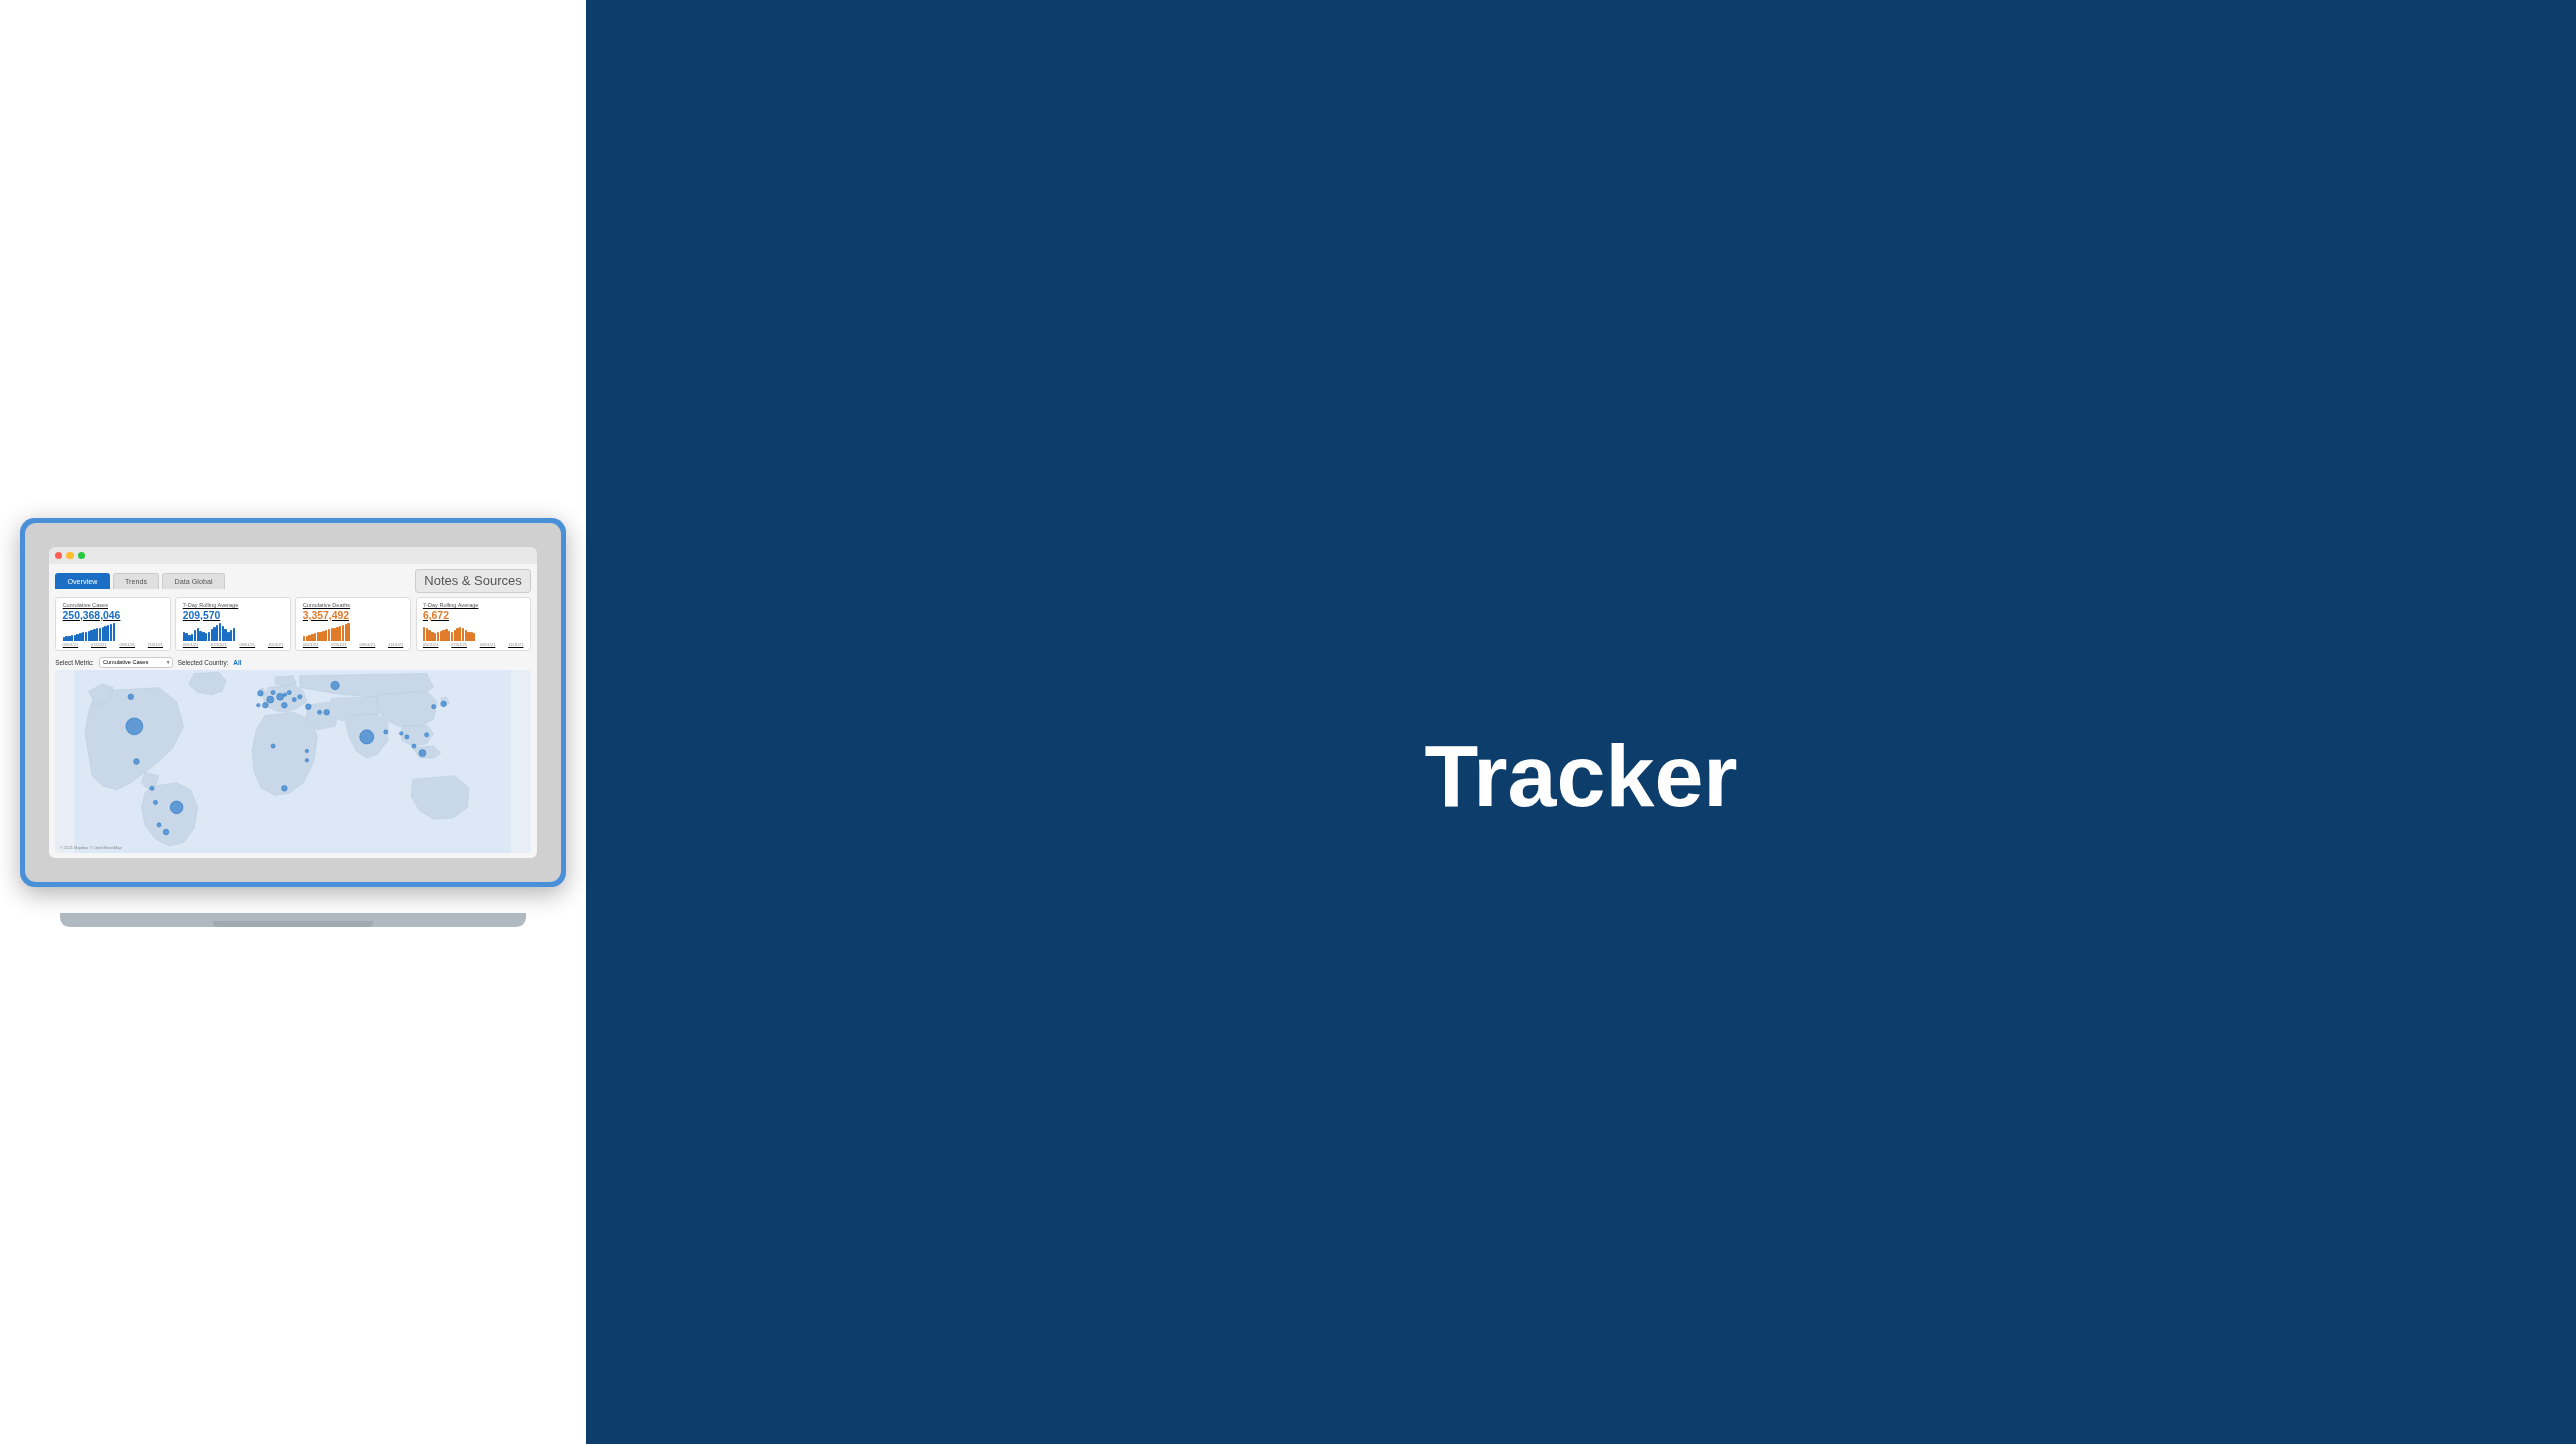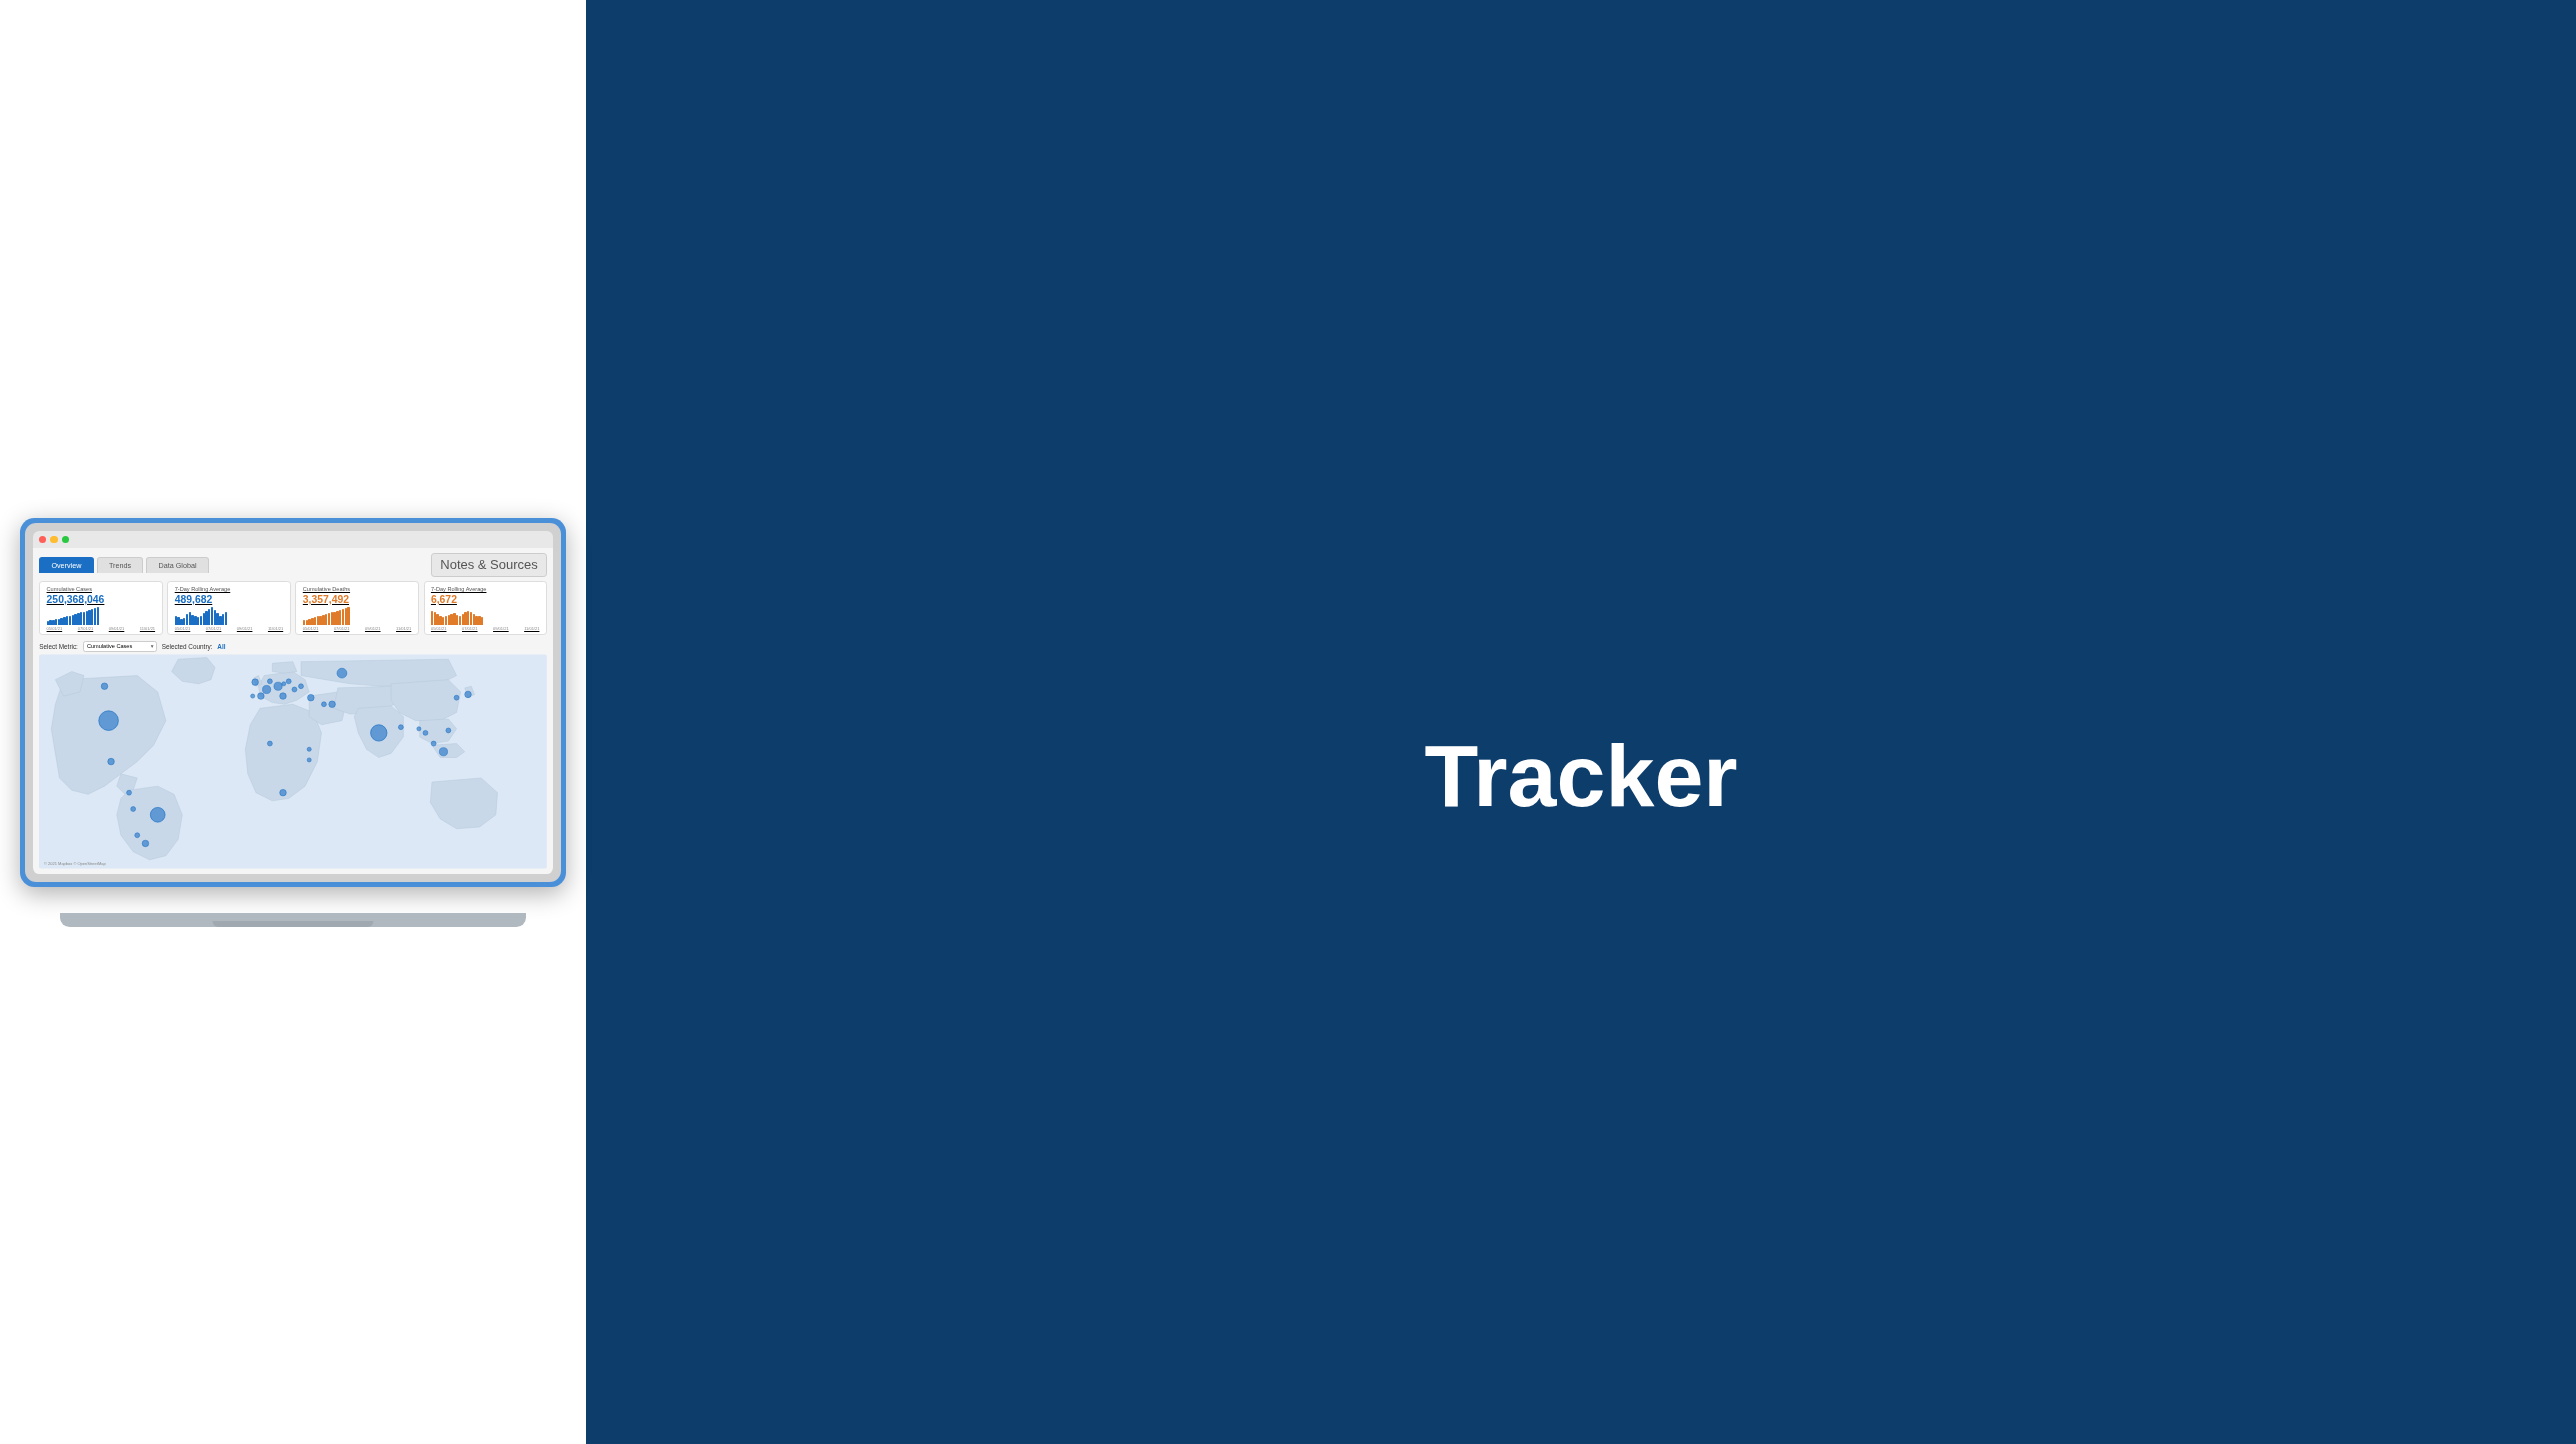--- a/index.html
+++ b/index.html
@@ -61,21 +61,21 @@
       padding: 4.8px;
       box-shadow: 0 6.4px 24px rgba(0,0,0,0.3);
     }
 
     .laptop-inner {
       width: 100%;
       height: 100%;
       background: #d0d0d0;
       border-radius: 11.2px;
       overflow: hidden;
-      padding: 8px;
+      padding: 24px;
     }
 
     
     .window-chrome {
       background: #e8e8e8;
       border-radius: 6.4px 6.4px 0 0;
       height: 17.7px;
       display: flex;
       align-items: center;
       padding: 0 6.4px;
@@ -339,21 +339,21 @@
               <div class="chart-dates">
                 <span>05/01/21</span>
                   <span>07/01/21</span>
                   <span>09/01/21</span>
                   <span>11/01/21</span>
               </div>
             </div>
 
             <div class="stat-card">
               <div class="stat-label">7-Day Rolling Average</div>
-              <div class="stat-value-blue">489,682</div>
+              <div class="stat-value-blue">209,570</div>
               <div class="mini-chart">
                 <div class="mini-bar" style="height:9.6px;background:#1a6fc4;"></div>
                 <div class="mini-bar" style="height:8px;background:#1a6fc4;"></div>
                 <div class="mini-bar" style="height:6.4px;background:#1a6fc4;"></div>
                 <div class="mini-bar" style="height:7.2px;background:#1a6fc4;"></div>
                 <div class="mini-bar" style="height:11.2px;background:#1a6fc4;"></div>
                 <div class="mini-bar" style="height:13px;background:#1a6fc4;"></div>
                 <div class="mini-bar" style="height:10.4px;background:#1a6fc4;"></div>
                 <div class="mini-bar" style="height:8.8px;background:#1a6fc4;"></div>
                 <div class="mini-bar" style="height:8px;background:#1a6fc4;"></div>

